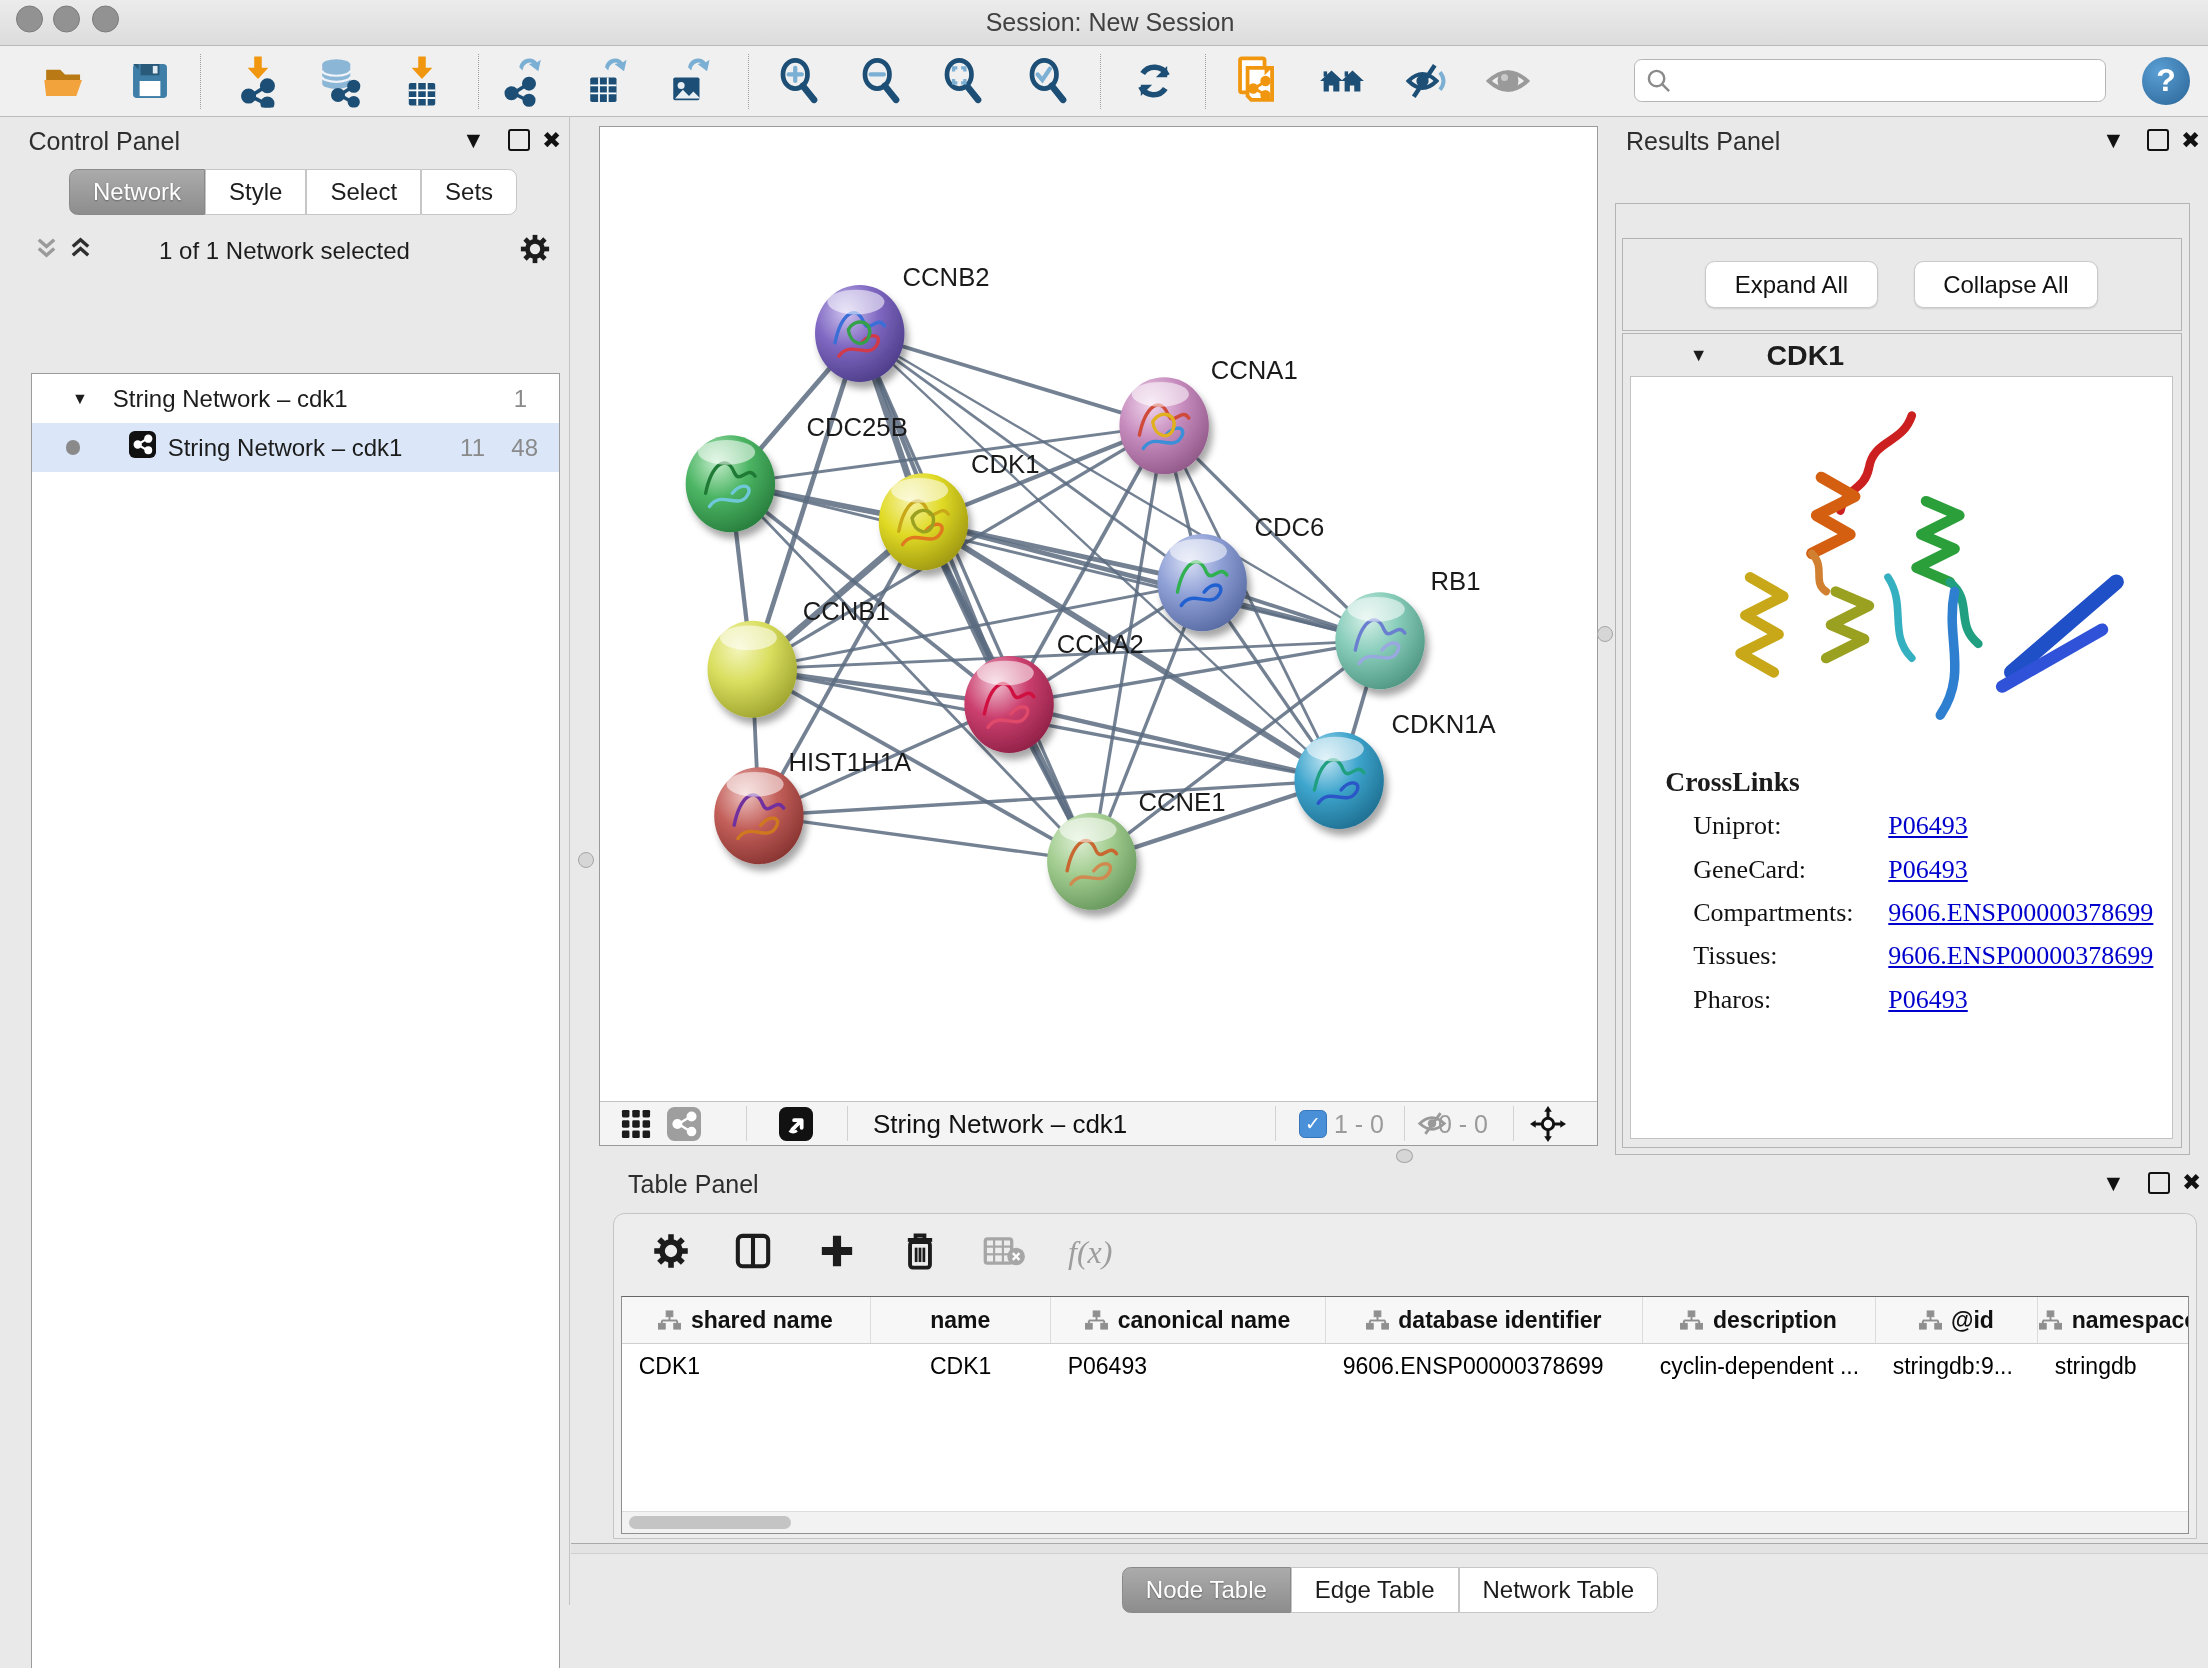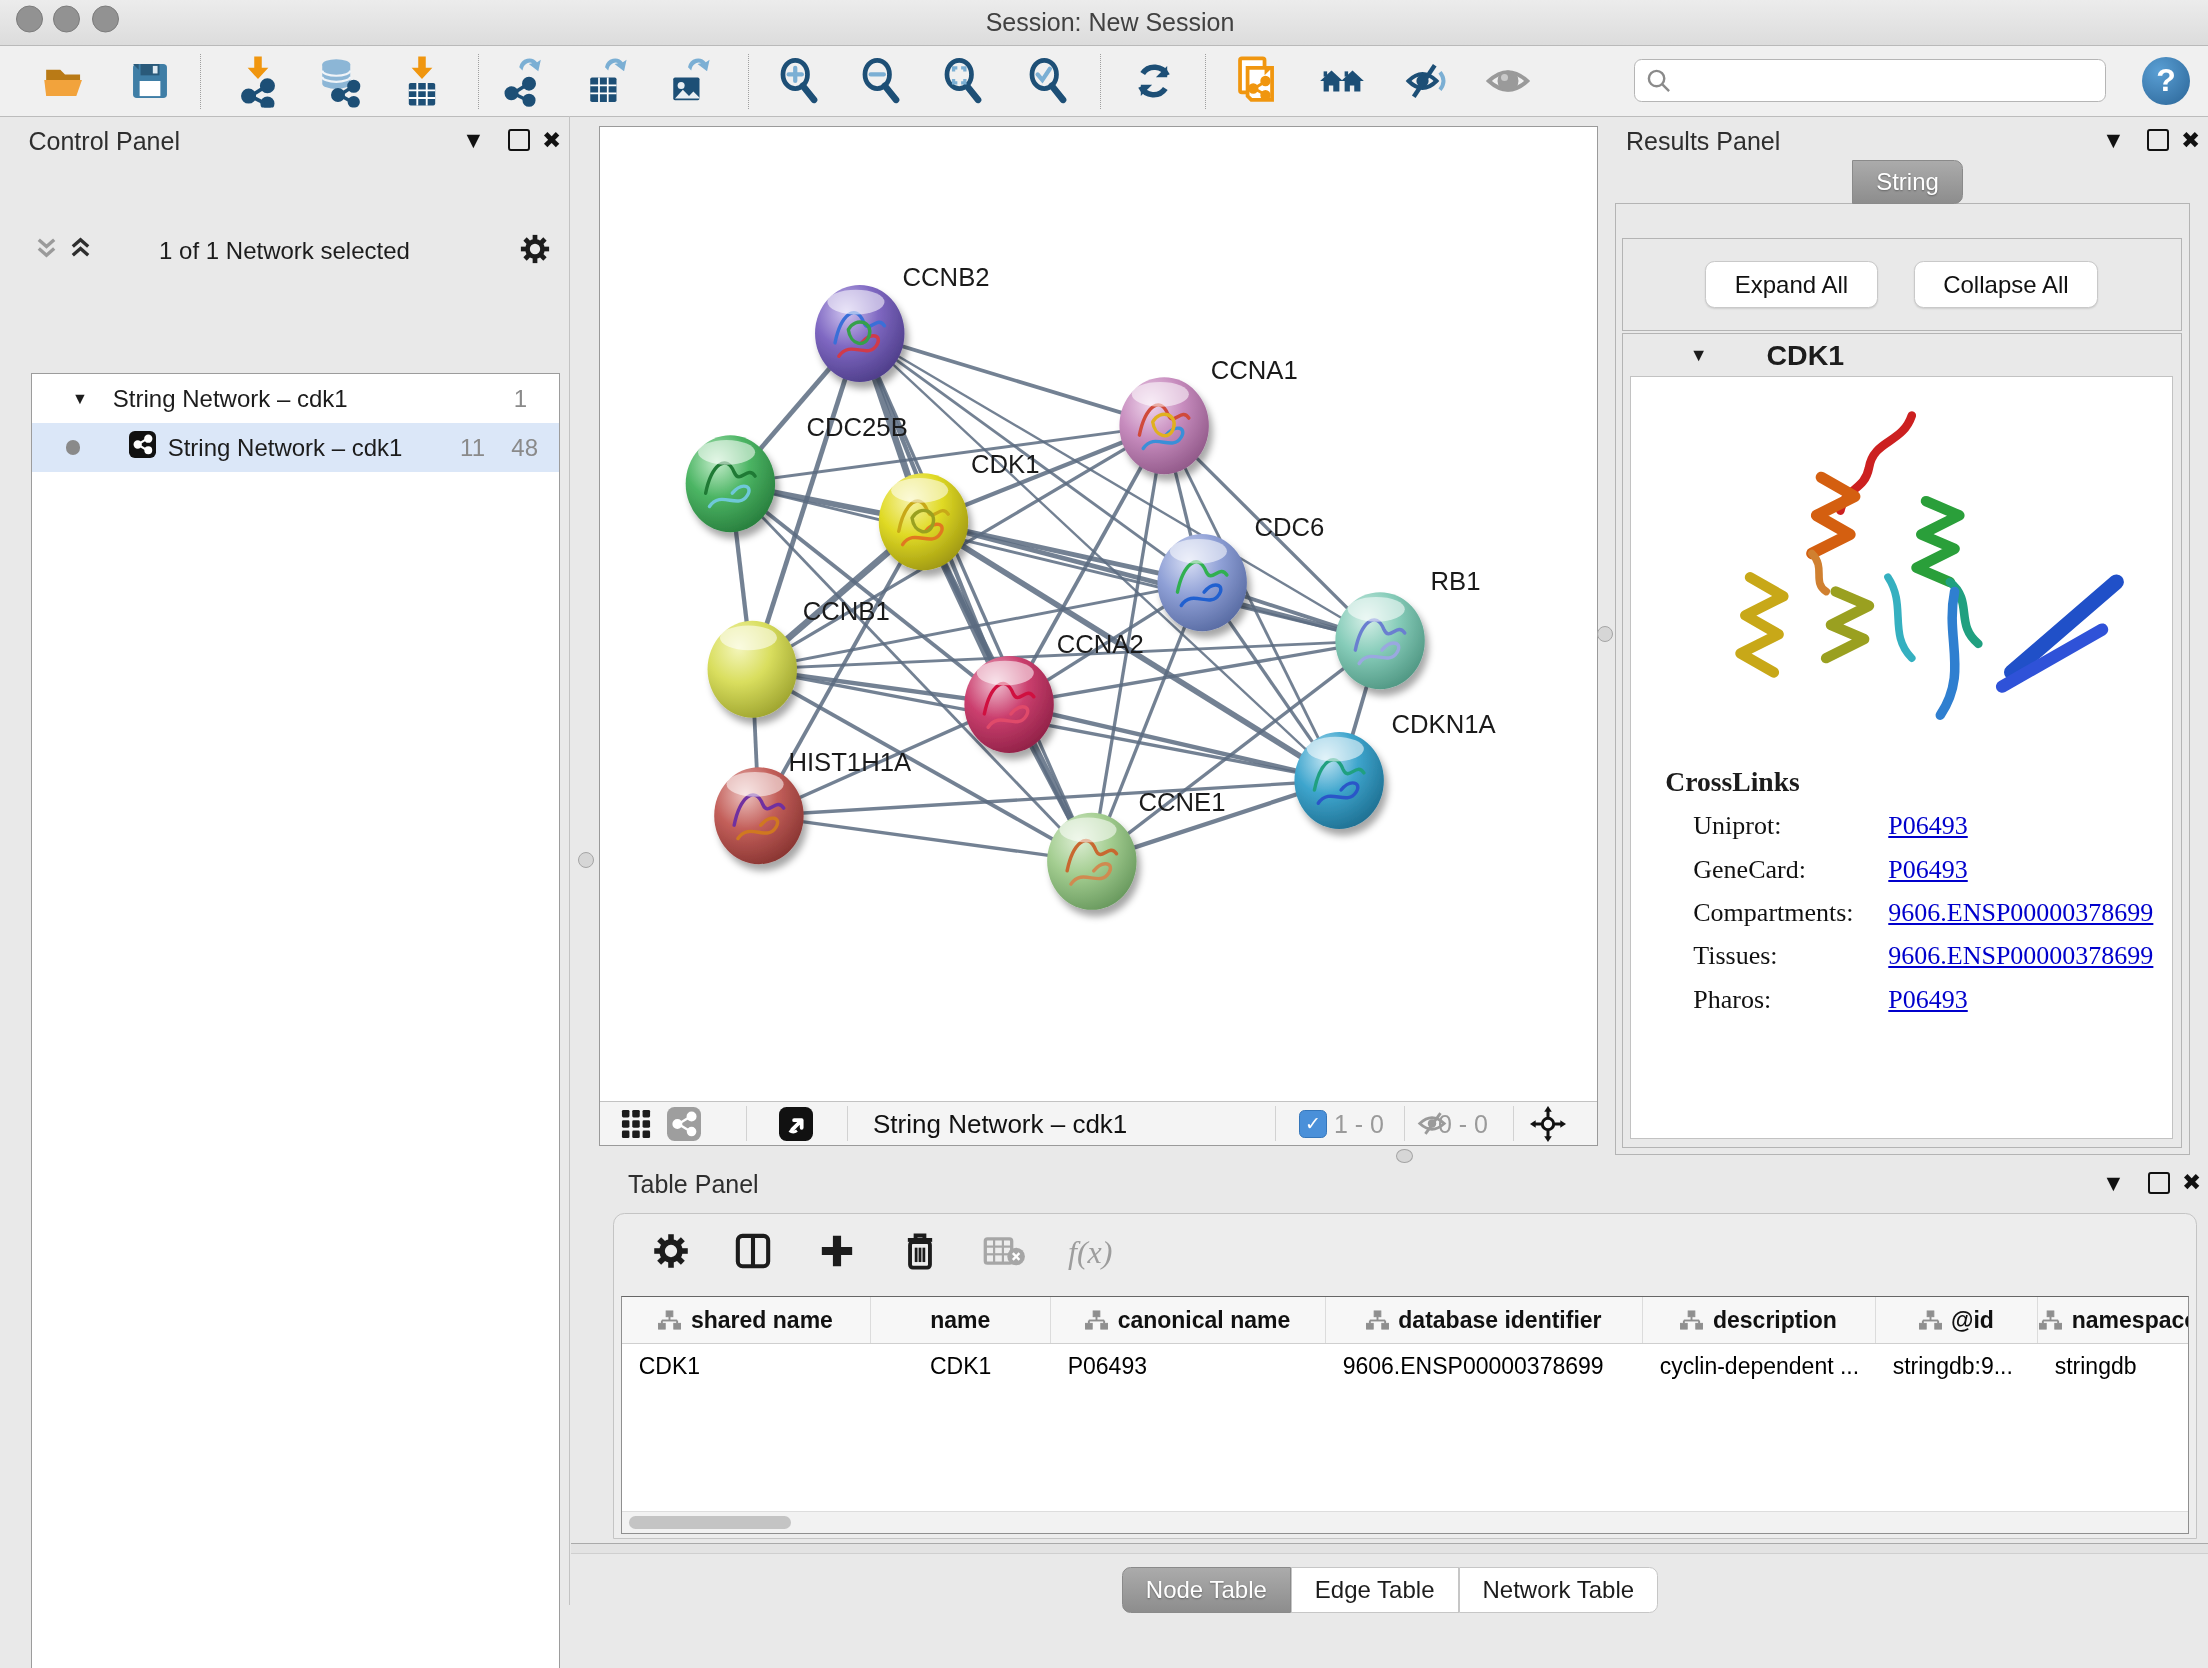--- a/index.html
+++ b/index.html
@@ -310,20 +310,26 @@
       <input type="text" placeholder="" style="">
     </div>
     <div class="helpbtn">?</div>
   </div>
 
   <div class="abs" style="left:0;top:116px;width:569px;height:1489px;">
     <div class="abs panel-title" style="left:28.5px;top:11.4px;">Control Panel</div>
     <span class="abs panel-ctl" style="left:462px;top:11.4px;">▼</span>
     <span class="abs float-box" style="left:508px;top:13.3px;"></span>
     <span class="abs panel-ctl" style="left:542px;top:10.5px;font-weight:bold;">✖</span>
+    <div class="abs" style="left:69px;top:53px;display:flex;">
+      <span class="pill first active">Network</span>
+      <span class="pill">Style</span>
+      <span class="pill">Select</span>
+      <span class="pill last">Sets</span>
+    </div>
     <div class="abs" style="left:0;top:112px;width:569px;height:44px;">
       <span class="abs" style="left:34px;top:7.6px;">
         <svg width="25" height="25" viewBox="0 0 26 26" fill="none" stroke="#9a9a9a" stroke-width="3.5">
             <path d="M5 4 l8 7 8 -7"></path>
             <path d="M5 13 l8 7 8 -7"></path>
           </svg>
       </span>
       <span class="abs" style="left:68px;top:7.6px;">
         <svg width="25" height="25" viewBox="0 0 26 26" fill="none" stroke="#2e2e2e" stroke-width="3.5">
             <path d="M5 11 l8 -7 8 7"></path>
@@ -640,23 +646,20 @@
   </div>
   <span class="splitter-dot" style="left:578px;top:852px;"></span>
   <span class="splitter-dot" style="left:1597px;top:626px;"></span>
   <span class="splitter-dot" style="left:1396px;top:1149px;width:15px;height:12.4px;"></span>
 
   <div class="abs" style="left:1607px;top:116px;width:601px;height:1039px;">
     <div class="abs panel-title" style="left:19px;top:11.4px;">Results Panel</div>
     <span class="abs panel-ctl" style="left:495px;top:11.4px;">▼</span>
     <span class="abs float-box" style="left:540px;top:13.3px;"></span>
     <span class="abs panel-ctl" style="left:574px;top:10.5px;font-weight:bold;">✖</span>
-    <div class="abs" style="left:0;right:0;top:44px;text-align:center;z-index:3;">
-      <span class="pill first last active" style="height:42px;">String</span>
-    </div>
   </div>
   <div class="rp-outer">
     <div class="rp-expandbox">
       <button class="btn">Expand All</button>
       <button class="btn">Collapse All</button>
     </div>
     <div class="rp-gene-panel">
       <div class="rp-gene-header">
         <span style="margin-left:67px;font-size:18px;">▼</span>
         <span style="margin-left:59px;font-size:28.5px;font-weight:bold;">CDK1</span>

